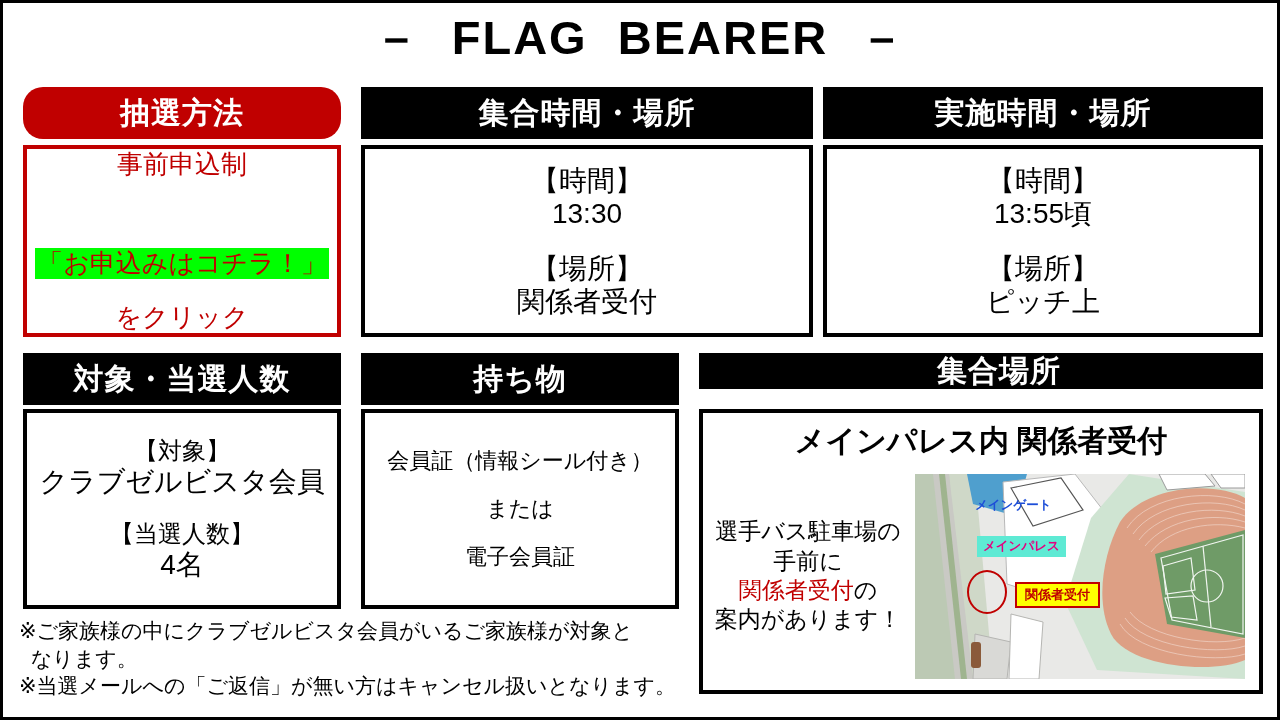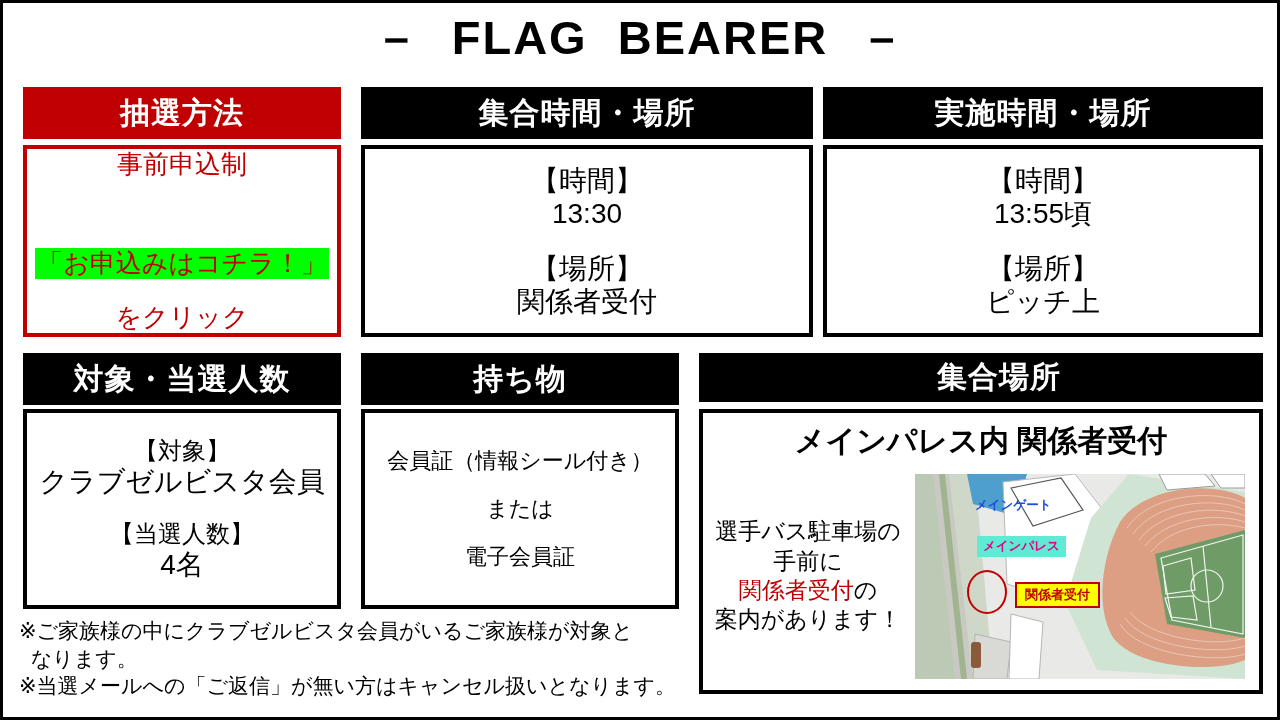--- a/index.html
+++ b/index.html
@@ -76,37 +76,37 @@
 
   .red-text { color: #c00000; }
   .hl-green {
     background: #00ff00;
     color: #c00000;
     padding: 0 2px;
     display: inline-block;
   }
 
   
-  #head-lottery   { left: 20px;  top: 84px;  width: 318px; height: 52px; }
+  #head-lottery   { left: 20px;  top: 84px;  width: 318px; height: 52px; border-radius: 20px; }
   #body-lottery   { left: 20px;  top: 142px; width: 318px; height: 192px; }
 
   #head-meet      { left: 358px; top: 84px;  width: 452px; height: 52px; }
   #body-meet      { left: 358px; top: 142px; width: 452px; height: 192px; }
 
   #head-run       { left: 820px; top: 84px;  width: 440px; height: 52px; }
   #body-run       { left: 820px; top: 142px; width: 440px; height: 192px; }
 
   
   #head-target    { left: 20px;  top: 350px; width: 318px; height: 52px; }
   #body-target    { left: 20px;  top: 406px; width: 318px; height: 200px; align-items: center; }
 
   #head-items     { left: 358px; top: 350px; width: 318px; height: 52px; }
   #body-items     { left: 358px; top: 406px; width: 318px; height: 200px; }
 
-  #head-place     { left: 696px; top: 350px; width: 564px; height: 49px; padding-left: 36px; }
+  #head-place     { left: 696px; top: 350px; width: 564px; height: 36px; padding-left: 36px; }
   #body-place     { left: 696px; top: 406px; width: 564px; height: 285px;
                     flex-direction: column; justify-content: flex-start; padding-top: 8px; }
 
   
   #place-title {
     font-size: 30px;
     font-weight: bold;
     text-align: center;
     width: 100%;
   }

